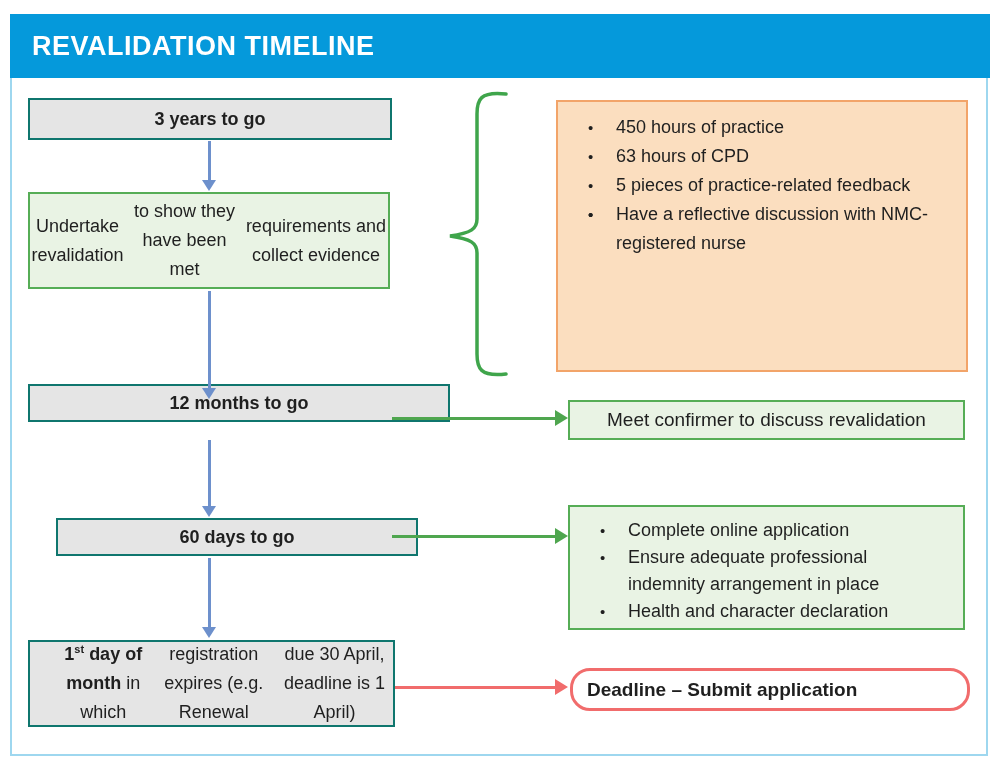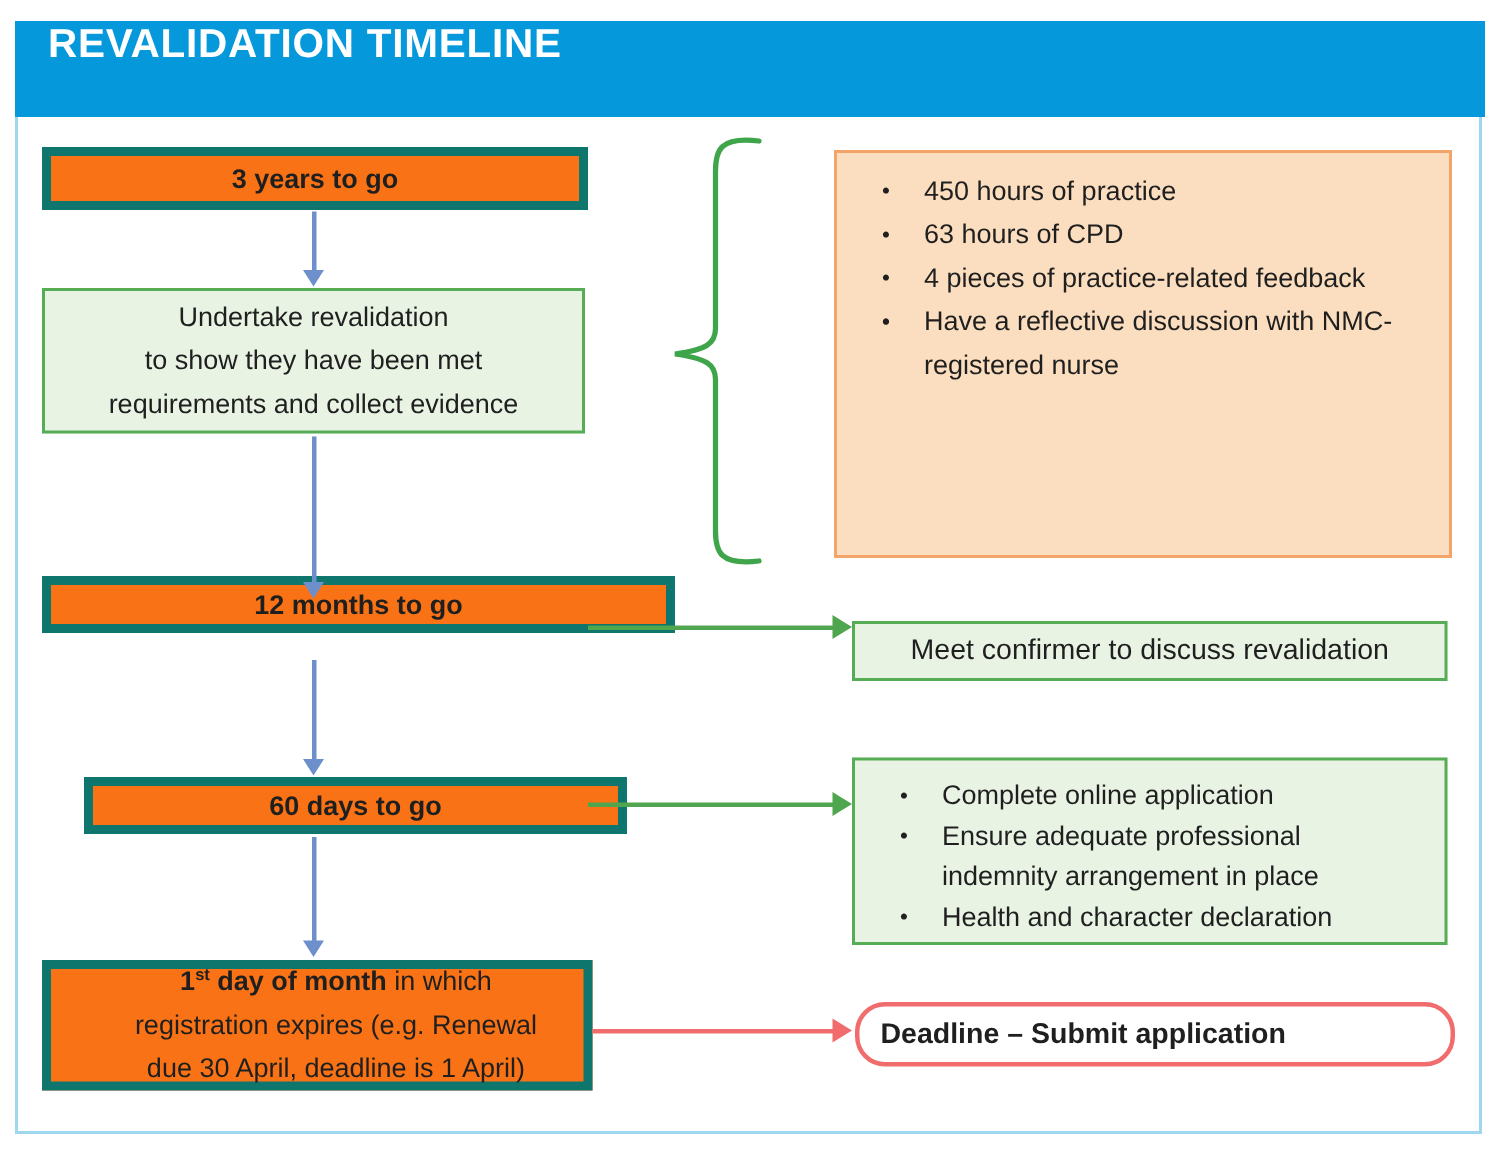--- a/index.html
+++ b/index.html
@@ -6,33 +6,33 @@
   .page{
     position:relative;width:1000px;height:769px;background:#ffffff;
     font-family:"Liberation Sans","DejaVu Sans",sans-serif;color:#1f1f1f;overflow:hidden;
   }
   .outer-frame{
     position:absolute;left:10px;top:14px;width:978px;height:742px;
     border:2px solid #9ed7ef;background:#ffffff;box-sizing:border-box;
   }
   .header-bar{
     position:absolute;left:10px;top:14px;width:980px;height:64px;
-    background:#0599db;display:flex;align-items:flex-start;box-sizing:border-box;padding-left:22px;
+    background:#0599db;display:flex;align-items:center;box-sizing:border-box;padding-left:22px;
   }
   .header-title{
     color:#ffffff;font-weight:bold;font-size:27px;letter-spacing:0.5px;
   }
   .box{position:absolute;box-sizing:border-box;display:flex;align-items:center;justify-content:center;text-align:center;}
-  .blue-box{background:#f97316;border:6px solid #0f766e;}
+  .blue-box{background:#e5e5e5;border:2px solid #0f766e;}
   .green-box{background:#e9f3e4;border:2px solid #56ad56;}
   .orange-box{background:#fbdebf;border:2px solid #f2a469;}
   .red-box{background:#ffffff;border:3px solid #f16c6c;}
   .bold{font-weight:bold;}
   .milestone{font-size:18px;font-weight:bold;}
-  .multiline{flex-direction:column;justify-content:center;font-size:18px;line-height:29px;}
+  .multiline{justify-content:center;font-size:18px;line-height:29px;}
   
   .v-shaft{position:absolute;width:3px;background:#6d90cc;}
   .v-head{position:absolute;width:0;height:0;border-left:7px solid transparent;border-right:7px solid transparent;border-top:11px solid #6d90cc;}
   
   .h-shaft{position:absolute;height:3px;background:#4fa64f;}
   .h-head{position:absolute;width:0;height:0;border-top:8px solid transparent;border-bottom:8px solid transparent;border-left:13px solid #4fa64f;}
   .red-shaft{background:#f16c6c;}
   .red-head{border-left-color:#f16c6c;}
   
   .bullet-list{position:absolute;box-sizing:border-box;}
@@ -100,36 +100,36 @@
       <div class="bullet-item">
         <span class="dot">•</span>
         <span>450 hours of practice</span>
       </div>
       <div class="bullet-item">
         <span class="dot">•</span>
         <span>63 hours of CPD</span>
       </div>
       <div class="bullet-item">
         <span class="dot">•</span>
-        <span>4 pieces of practice-related feedback</span>
+        <span>5 pieces of practice-related feedback</span>
       </div>
       <div class="bullet-item">
         <span class="dot">•</span>
       </div>
       <div class="bullet-item">
         <span class="dot">•</span>
         <span>Have a reflective discussion with NMC-registered nurse</span>
       </div>
     </div>
   </div>
 
   <div class="h-shaft" style="left:392px;top:417px;width:164px;"></div>
   <div class="h-head" style="left:555px;top:410px;"></div>
 
-  <div class="box green-box" style="left:568px;top:414px;width:397px;height:40px;font-size:19px;">
+  <div class="box green-box" style="left:568px;top:400px;width:397px;height:40px;font-size:19px;">
     <span>Meet confirmer to discuss revalidation</span>
   </div>
 
   <div class="h-shaft" style="left:392px;top:535px;width:164px;"></div>
   <div class="h-head" style="left:555px;top:528px;"></div>
 
   <div class="box green-box" style="left:568px;top:505px;width:397px;height:125px;align-items:flex-start;justify-content:flex-start;text-align:left;">
     <div class="bullet-list app-list" style="left:0;top:10px;width:100%;">
       <div class="bullet-item">
         <span class="dot">•</span>

